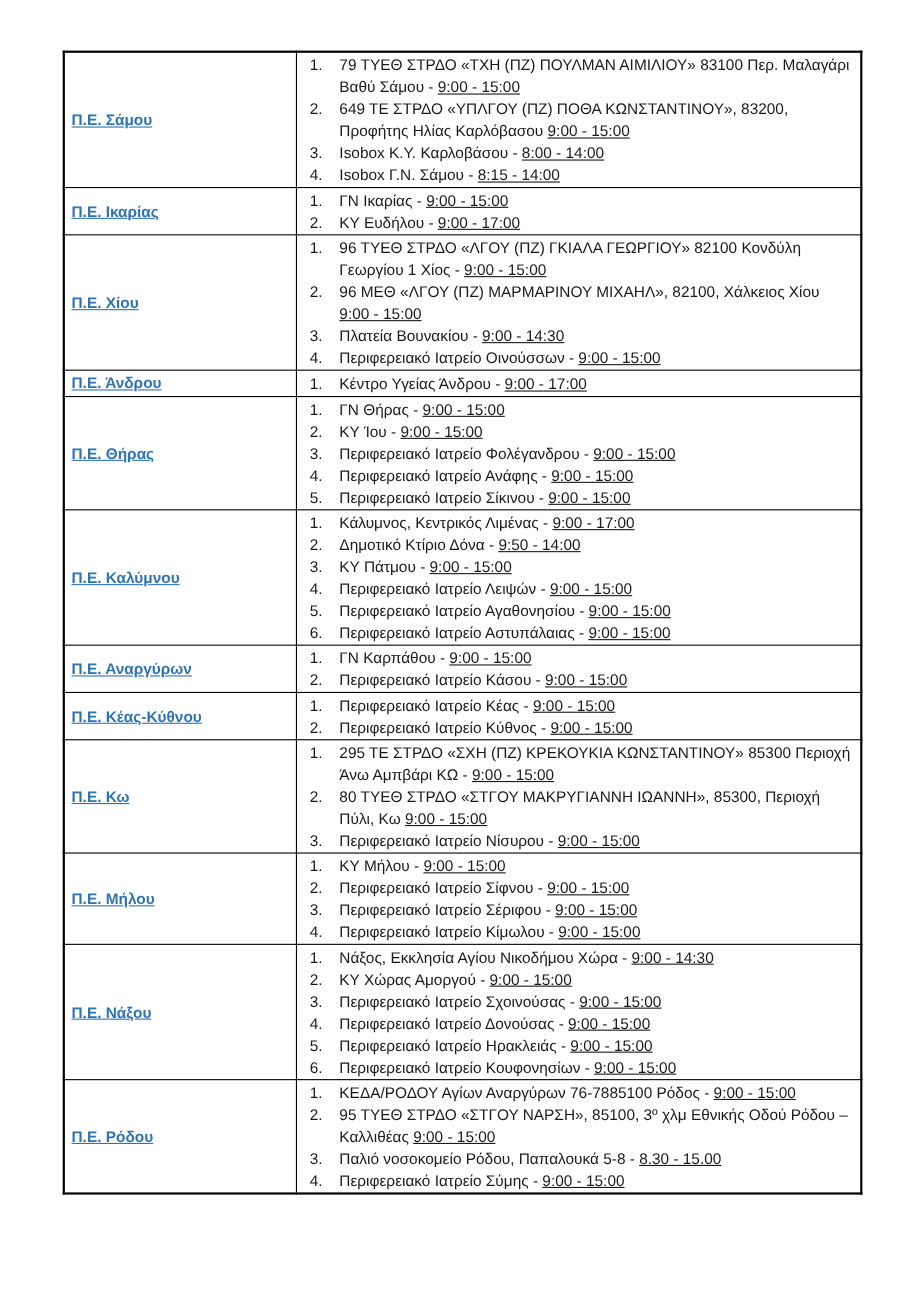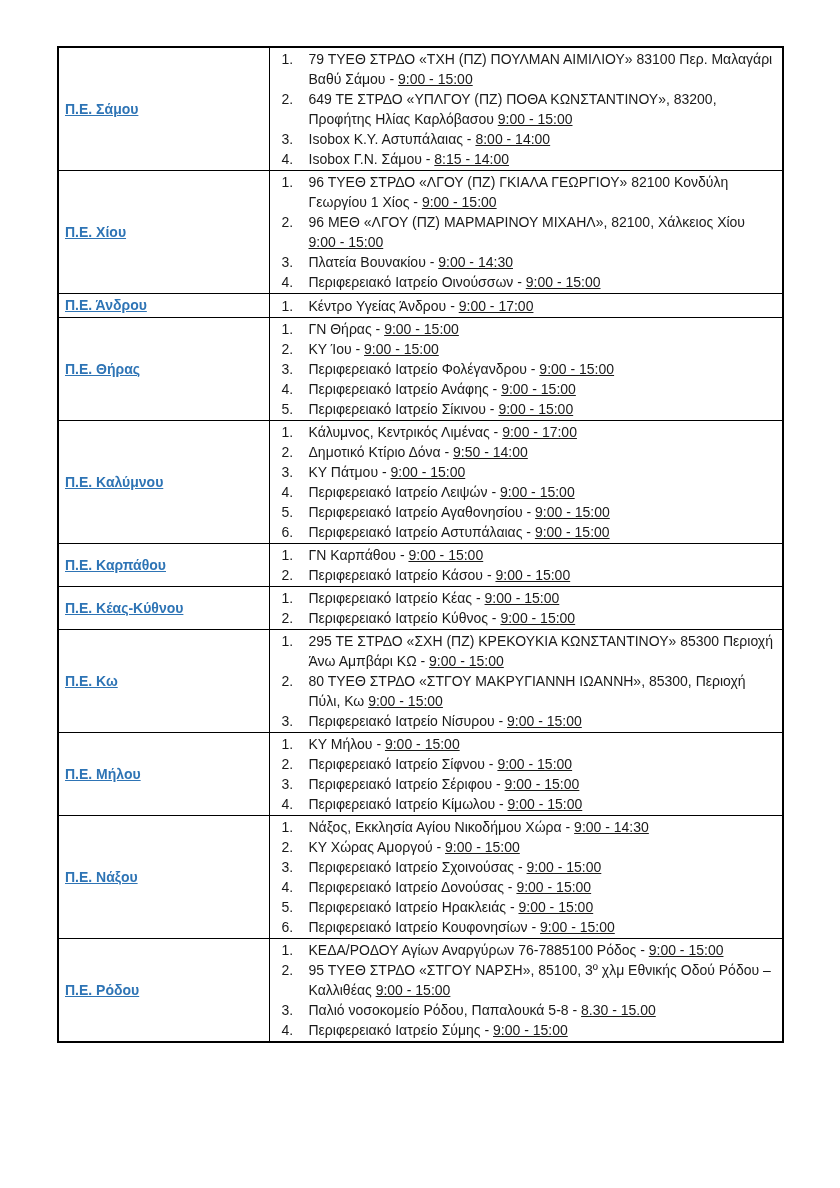--- a/index.html
+++ b/index.html
@@ -80,25 +80,38 @@
             <div class="item-row">
               <span class="item-num">1.</span>
               <span class="item-body"><span>79 ΤΥΕΘ ΣΤΡΔΟ «ΤΧΗ (ΠΖ) ΠΟΥΛΜΑΝ ΑΙΜΙΛΙΟΥ» 83100 Περ. Μαλαγάρι Βαθύ Σάμου - </span><span class="item-time">9:00 - 15:00</span></span>
             </div>
             <div class="item-row">
               <span class="item-num">2.</span>
               <span class="item-body"><span>649 ΤΕ ΣΤΡΔΟ «ΥΠΛΓΟΥ (ΠΖ) ΠΟΘΑ ΚΩΝΣΤΑΝΤΙΝΟΥ», 83200, Προφήτης Ηλίας Καρλόβασου </span><span class="item-time">9:00 - 15:00</span></span>
             </div>
             <div class="item-row">
               <span class="item-num">3.</span>
-              <span class="item-body"><span>Isobox Κ.Υ. Αστυπάλαιας - </span><span class="item-time">8:00 - 14:00</span></span>
+              <span class="item-body"><span>Isobox Κ.Υ. Καρλοβάσου - </span><span class="item-time">8:00 - 14:00</span></span>
             </div>
             <div class="item-row">
               <span class="item-num">4.</span>
               <span class="item-body"><span>Isobox Γ.Ν. Σάμου - </span><span class="item-time">8:15 - 14:00</span></span>
+            </div>
+          </td>
+        </tr>
+        <tr>
+          <td class="region-cell"><span class="region-link">Π.Ε. Ικαρίας</span></td>
+          <td class="items-cell">
+            <div class="item-row">
+              <span class="item-num">1.</span>
+              <span class="item-body"><span>ΓΝ Ικαρίας - </span><span class="item-time">9:00 - 15:00</span></span>
+            </div>
+            <div class="item-row">
+              <span class="item-num">2.</span>
+              <span class="item-body"><span>ΚΥ Ευδήλου - </span><span class="item-time">9:00 - 17:00</span></span>
             </div>
           </td>
         </tr>
         <tr>
           <td class="region-cell"><span class="region-link">Π.Ε. Χίου</span></td>
           <td class="items-cell">
             <div class="item-row">
               <span class="item-num">1.</span>
               <span class="item-body"><span>96 ΤΥΕΘ ΣΤΡΔΟ «ΛΓΟΥ (ΠΖ) ΓΚΙΑΛΑ ΓΕΩΡΓΙΟΥ» 82100 Κονδύλη Γεωργίου 1 Χίος - </span><span class="item-time">9:00 - 15:00</span></span>
             </div>
@@ -173,21 +186,21 @@
               <span class="item-num">5.</span>
               <span class="item-body"><span>Περιφερειακό Ιατρείο Αγαθονησίου - </span><span class="item-time">9:00 - 15:00</span></span>
             </div>
             <div class="item-row">
               <span class="item-num">6.</span>
               <span class="item-body"><span>Περιφερειακό Ιατρείο Αστυπάλαιας - </span><span class="item-time">9:00 - 15:00</span></span>
             </div>
           </td>
         </tr>
         <tr>
-          <td class="region-cell"><span class="region-link">Π.Ε. Καρπάθου</span></td>
+          <td class="region-cell"><span class="region-link">Π.Ε. Αναργύρων</span></td>
           <td class="items-cell">
             <div class="item-row">
               <span class="item-num">1.</span>
               <span class="item-body"><span>ΓΝ Καρπάθου - </span><span class="item-time">9:00 - 15:00</span></span>
             </div>
             <div class="item-row">
               <span class="item-num">2.</span>
               <span class="item-body"><span>Περιφερειακό Ιατρείο Κάσου - </span><span class="item-time">9:00 - 15:00</span></span>
             </div>
           </td>

